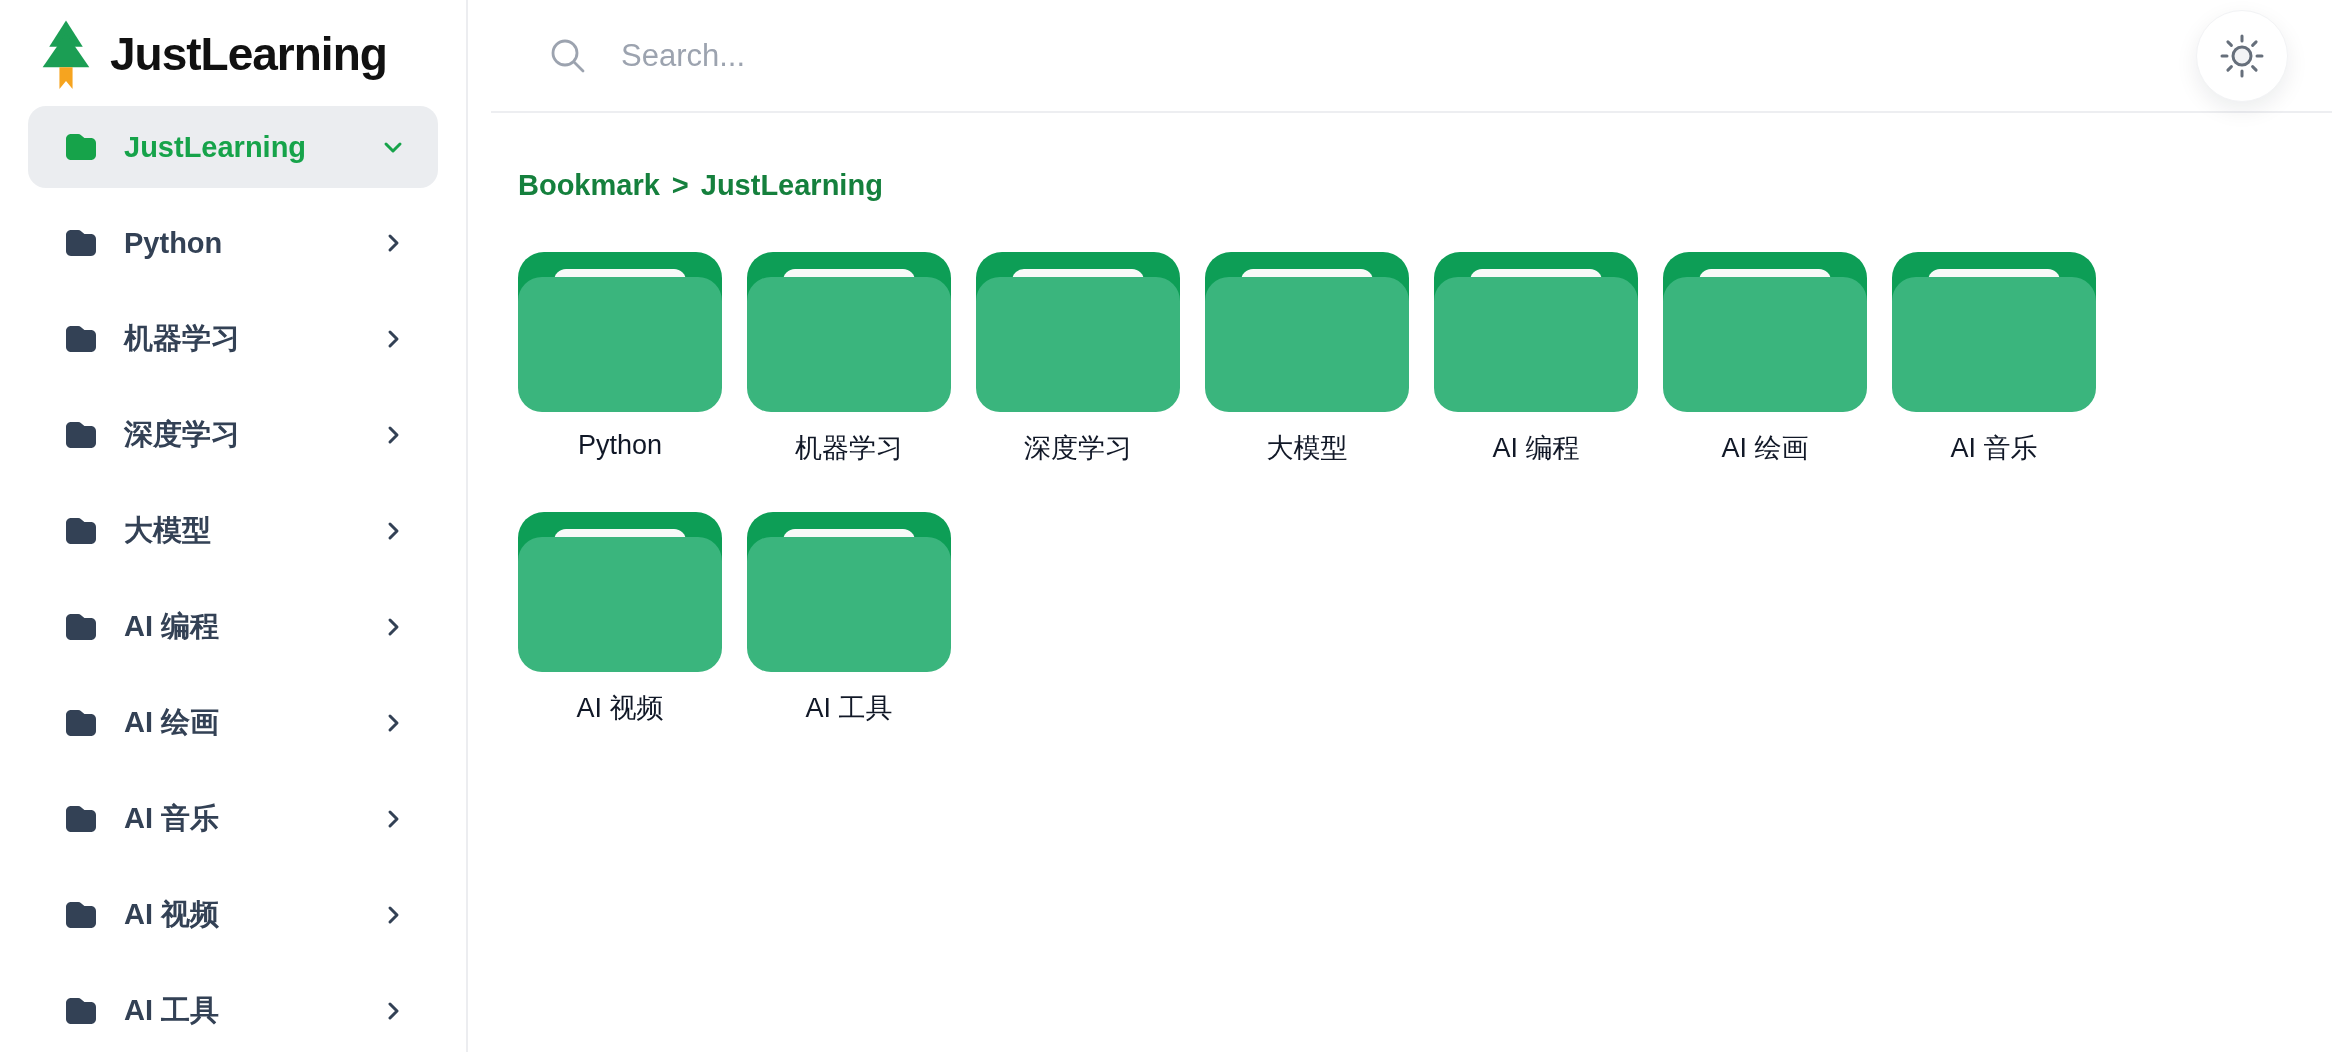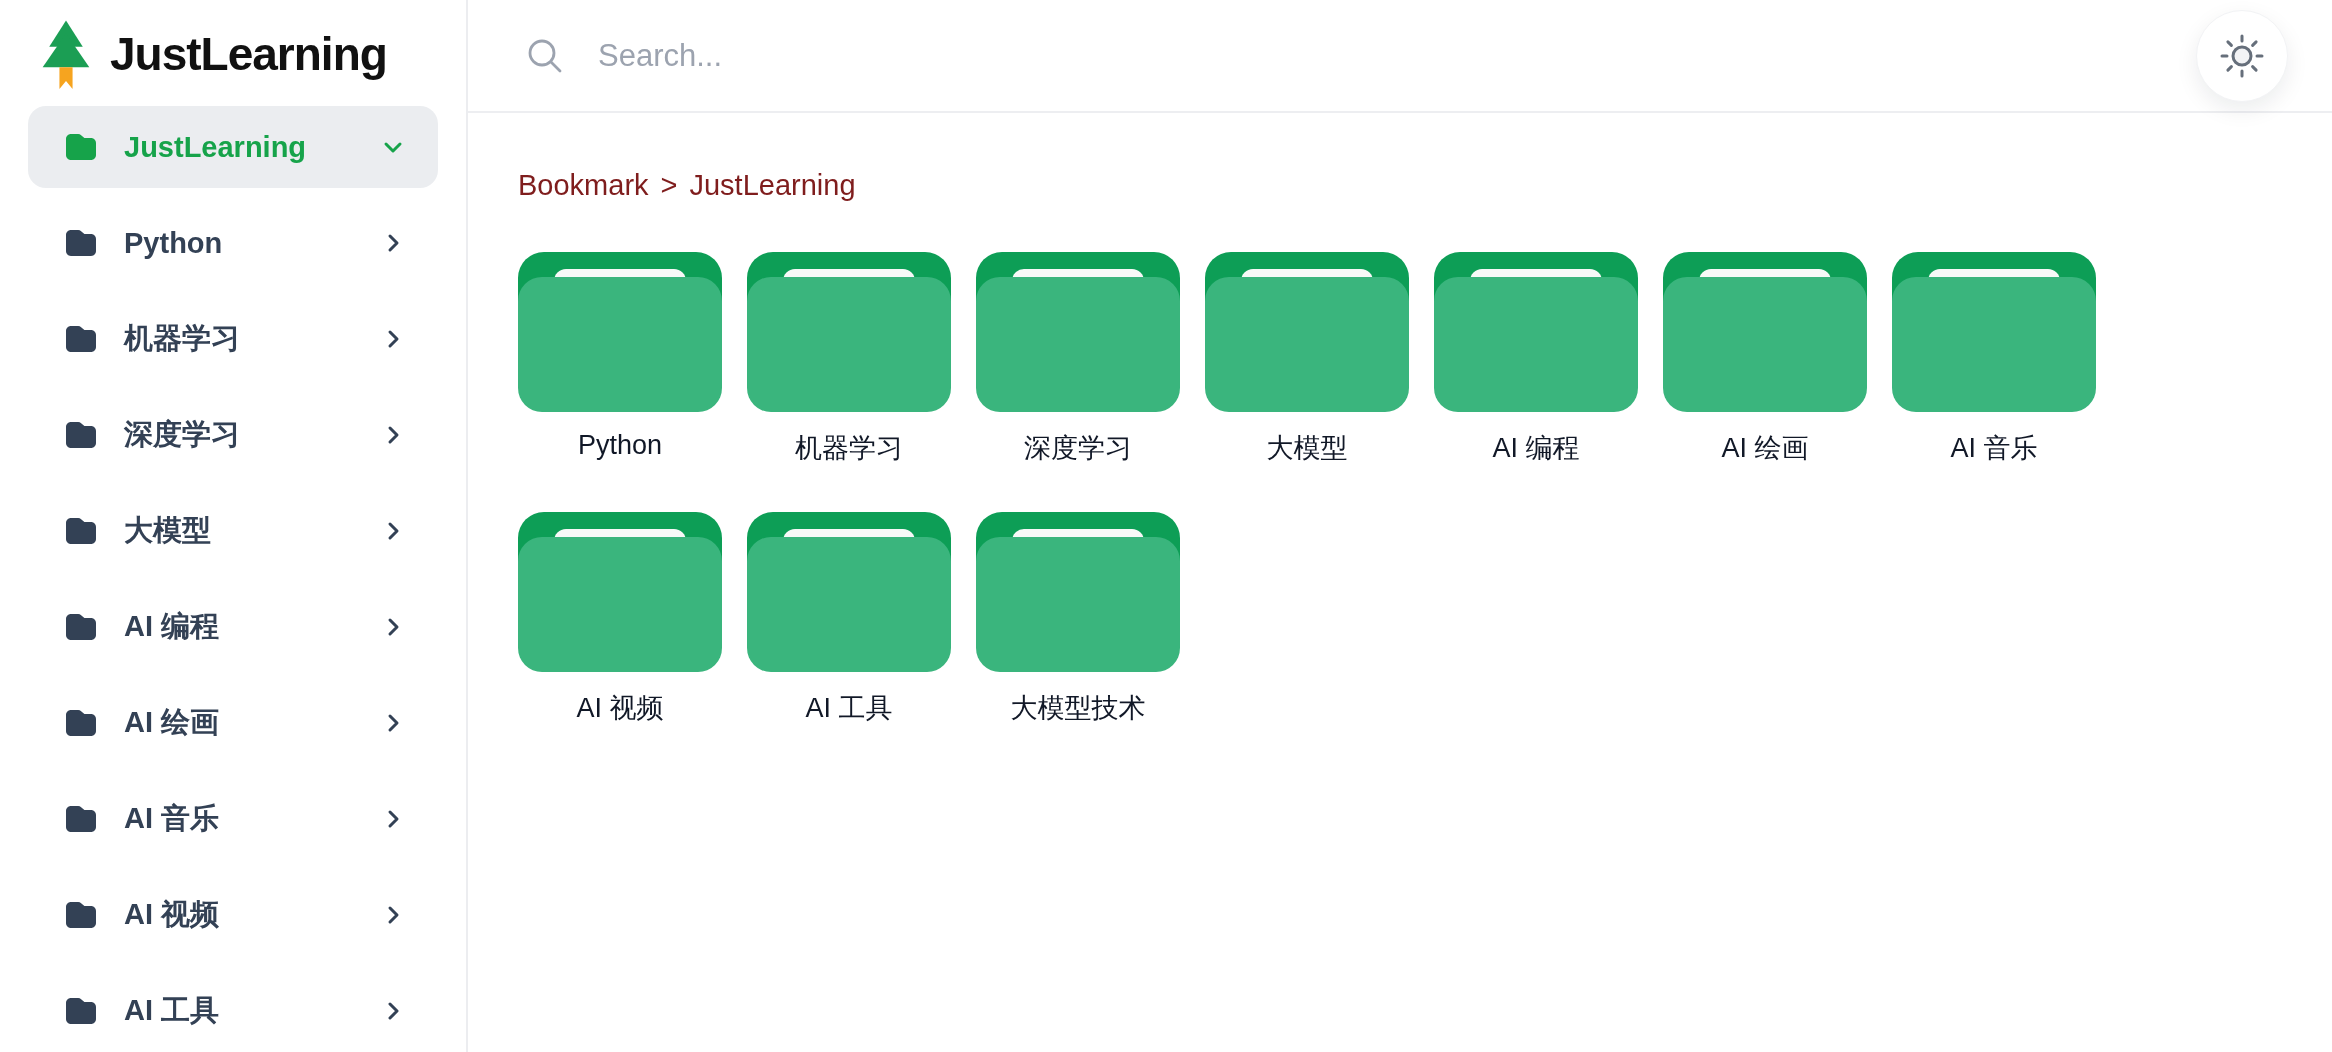--- a/index.html
+++ b/index.html
@@ -48,42 +48,43 @@
   .menu-item.active { background: #ebedf0; color: #16a34a; }
   .mi-folder { display: flex; }
 
   
   .main { flex: 1; display: flex; flex-direction: column; min-width: 0; }
   .topbar {
     height: 113px; min-height: 113px;
     border-bottom: 2px solid #edeef1;
     display: flex; align-items: center;
     padding: 0 44px 0 56px;
+    margin-left: 23px;
   }
   .search-wrap { display: flex; align-items: center; gap: 30px; flex: 1; }
   .search-input {
     border: none; outline: none;
     font-size: 31px; color: #0f172a;
     font-family: inherit;
     flex: 1; background: transparent;
   }
   .search-input::placeholder { color: #9ca3af; }
   .theme-btn {
     width: 92px; height: 92px; border-radius: 50%;
     background: #ffffff;
     border: 1px solid #f2f3f5;
     box-shadow: 0 8px 22px rgba(15, 23, 42, 0.08);
     display: flex; align-items: center; justify-content: center;
     cursor: pointer; flex: 0 0 auto;
   }
 
   .content { padding: 56px 30px 0 50px; flex: 1; }
   .breadcrumb {
-    font-size: 29px; color: #7f1d1d;
-    display: flex; gap: 12px; 
+    font-size: 29px; color: #15803d;
+    display: flex; gap: 12px;  font-weight: bold;
   }
   .grid {
     margin-top: 50px;
     display: flex; flex-wrap: wrap;
     column-gap: 25px; row-gap: 46px;
   }
   .folder-cell {
     width: 204px;
     display: flex; flex-direction: column; align-items: center;
     cursor: pointer;
@@ -358,23 +359,15 @@
         <div class="folder-label">AI 视频</div>
       </div>
       <div class="folder-cell">
         <div class="folder-ic">
             <div class="f-back"></div>
             <div class="f-paper"></div>
             <div class="f-front"></div>
           </div>
         <div class="folder-label">AI 工具</div>
       </div>
-      <div class="folder-cell">
-        <div class="folder-ic">
-            <div class="f-back"></div>
-            <div class="f-paper"></div>
-            <div class="f-front"></div>
-          </div>
-        <div class="folder-label">大模型技术</div>
-      </div>
     </div>
   </div>
 </div>
 
 </body></html>

